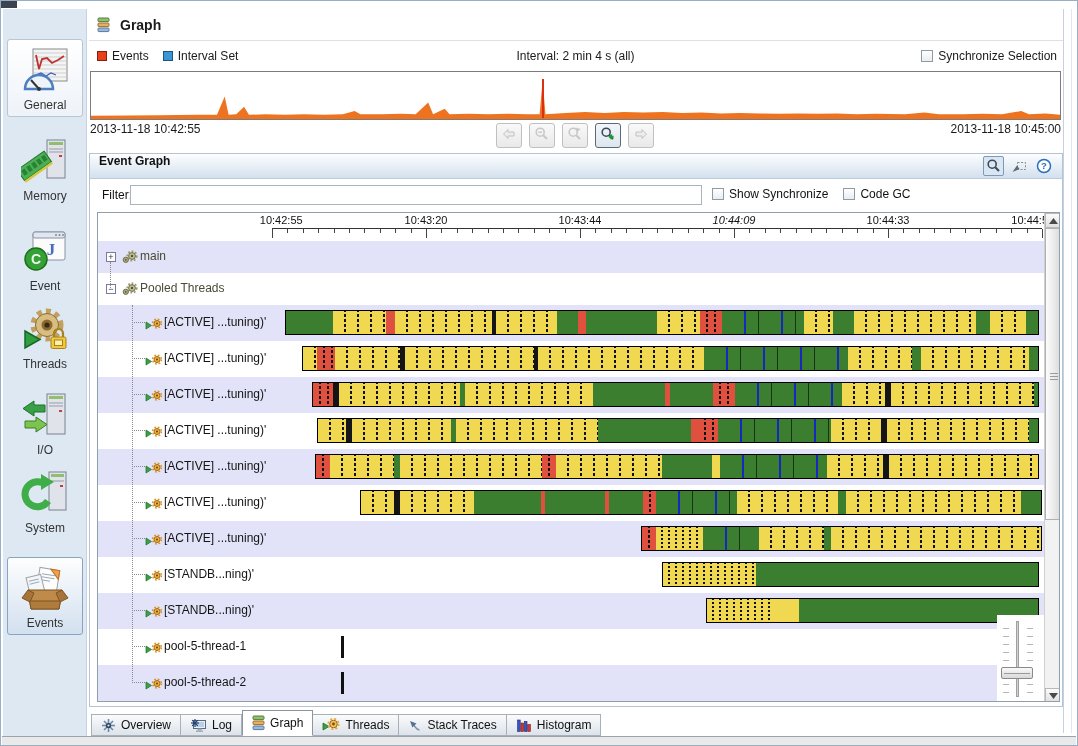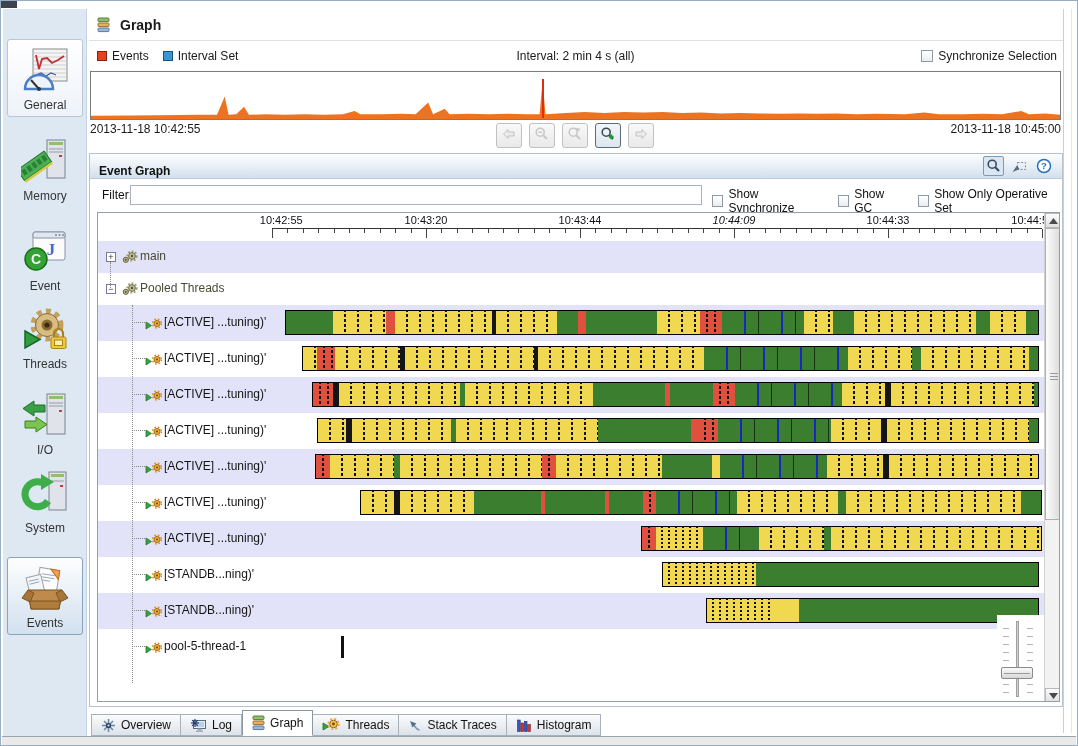--- a/index.html
+++ b/index.html
@@ -38,21 +38,21 @@
   .ov-chart svg { display:block; width:969px; height:47px; }
   .ov-spike { position:absolute; width:2px; bottom:1px; }
   .ts-left { left:89px; top:121px; font-size:12px; color:#1a1a1a; }
   .ts-right { left:89px; top:121px; width:971px; text-align:right; font-size:12px; color:#1a1a1a; }
   .nav-row { left:495px; top:122px; display:flex; gap:7px; }
   .nav-btn { width:26px; height:25px; border:1px solid #c0c0c0; border-radius:3px; background:linear-gradient(#f9f9f9,#e9e9e9); display:flex; align-items:center; justify-content:center; }
   .nav-btn.enabled { border:1px solid #5a6a7a; background:linear-gradient(#f2f6fa,#dde6ee); }
 
   
   .panel { left:88px; top:152px; width:974px; height:554px; border:1px solid #b6c2ce; background:#fff; }
-  .panel-hd { position:absolute; left:0; top:0; right:0; height:25px; background:linear-gradient(#fdfeff,#d3e0ee); border-bottom:1px solid #bccadA; display:flex; align-items:flex-end; }
+  .panel-hd { position:absolute; left:0; top:0; right:0; height:25px; background:linear-gradient(#fdfeff,#d3e0ee); border-bottom:1px solid #bccadA; display:flex; align-items:flex-start; }
   .panel-hd .ttl { font-size:12px; font-weight:bold; color:#111; margin-left:9px; }
   .panel-icons { position:absolute; right:8px; top:2px; display:flex; gap:4px; align-items:center; }
   .pico { width:21px; height:20px; display:flex; align-items:center; justify-content:center; border:1px solid transparent; }
   .pico.pressed { border:1px solid #7a9ab8; background:#dae6f2; border-radius:2px; }
   .filter-row { position:absolute; left:0; top:28px; right:0; height:26px; display:flex; align-items:center; }
   .filter-lbl { font-size:12px; color:#111; margin-left:12px; }
   .filter-input { position:absolute; left:40px; top:3px; width:572px; height:20px; border:1px solid #aab4be; background:#fff; font-size:12px; padding:0 4px; font-family:"Liberation Sans",sans-serif; }
   .filter-cbs { position:absolute; left:622px; top:5px; display:flex; gap:15px; font-size:12px; color:#111; }
   .filter-cbs .item { display:flex; align-items:center; gap:5px; }
 
@@ -346,25 +346,21 @@
     <div class="filter-row">
       <span class="filter-lbl">Filter:</span>
       <input class="filter-input" type="text" value="" style="">
       <div class="filter-cbs">
           <span class="item">
             <span class="cb"></span>
             <span>Show Synchronize</span>
           </span>
           <span class="item">
             <span class="cb"></span>
-            <span>Show GC</span>
-          </span>
-          <span class="item">
-            <span class="cb"></span>
-            <span>Show Only Operative Set</span>
+            <span>Code GC</span>
           </span>
         </div>
     </div>
 
     <div class="gbox">
       <div class="axis-labels">
           <span style="left: 1.2%;">10:42:55</span>
           <span style="left: 20%;">10:43:20</span>
           <span style="left: 40%;">10:43:44</span>
           <span style="left: 60%; font-style: italic;">10:44:09</span>
@@ -653,20 +649,31 @@
             <span class="stub"></span>
             <span class="tico"><svg width="18" height="13" viewBox="0 0 18 13">
                 <path d="M1,4 L6.5,7.5 L1,11 Z" fill="#3aa045" stroke="#1e6e2a" stroke-width="0.7"></path>
                 <circle cx="12" cy="5.5" r="4.4" fill="none" stroke="#d89020" stroke-width="1.5" stroke-dasharray="1.7 1.8"></circle>
                 <circle cx="12" cy="5.5" r="3" fill="#f0b040" stroke="#a06a10"></circle>
                 <circle cx="12" cy="5.5" r="1.1" fill="#7a4a08"></circle>
               </svg></span>
             <span class="tlbl">pool-5-thread-1</span>
             <div class="ptick" style="left: 243.3px;"></div>
           </div>
+          <div class="row stripe" style="height: 36px;">
+            <span class="stub"></span>
+            <span class="tico"><svg width="18" height="13" viewBox="0 0 18 13">
+                <path d="M1,4 L6.5,7.5 L1,11 Z" fill="#3aa045" stroke="#1e6e2a" stroke-width="0.7"></path>
+                <circle cx="12" cy="5.5" r="4.4" fill="none" stroke="#d89020" stroke-width="1.5" stroke-dasharray="1.7 1.8"></circle>
+                <circle cx="12" cy="5.5" r="3" fill="#f0b040" stroke="#a06a10"></circle>
+                <circle cx="12" cy="5.5" r="1.1" fill="#7a4a08"></circle>
+              </svg></span>
+            <span class="tlbl">pool-5-thread-2</span>
+            <div class="ptick" style="left: 243.3px;"></div>
+          </div>
           <div class="guide" style="left: 12px; top: 21px; height: 28px;"></div>
           <div class="guide" style="left: 34px; top: 64px; height: 378px;"></div>
         </div>
 
       <div class="zslider">
         <div class="ticksL"></div>
         <div class="track"></div>
         <div class="ticksR"></div>
         <div class="thumb"></div>
       </div>

